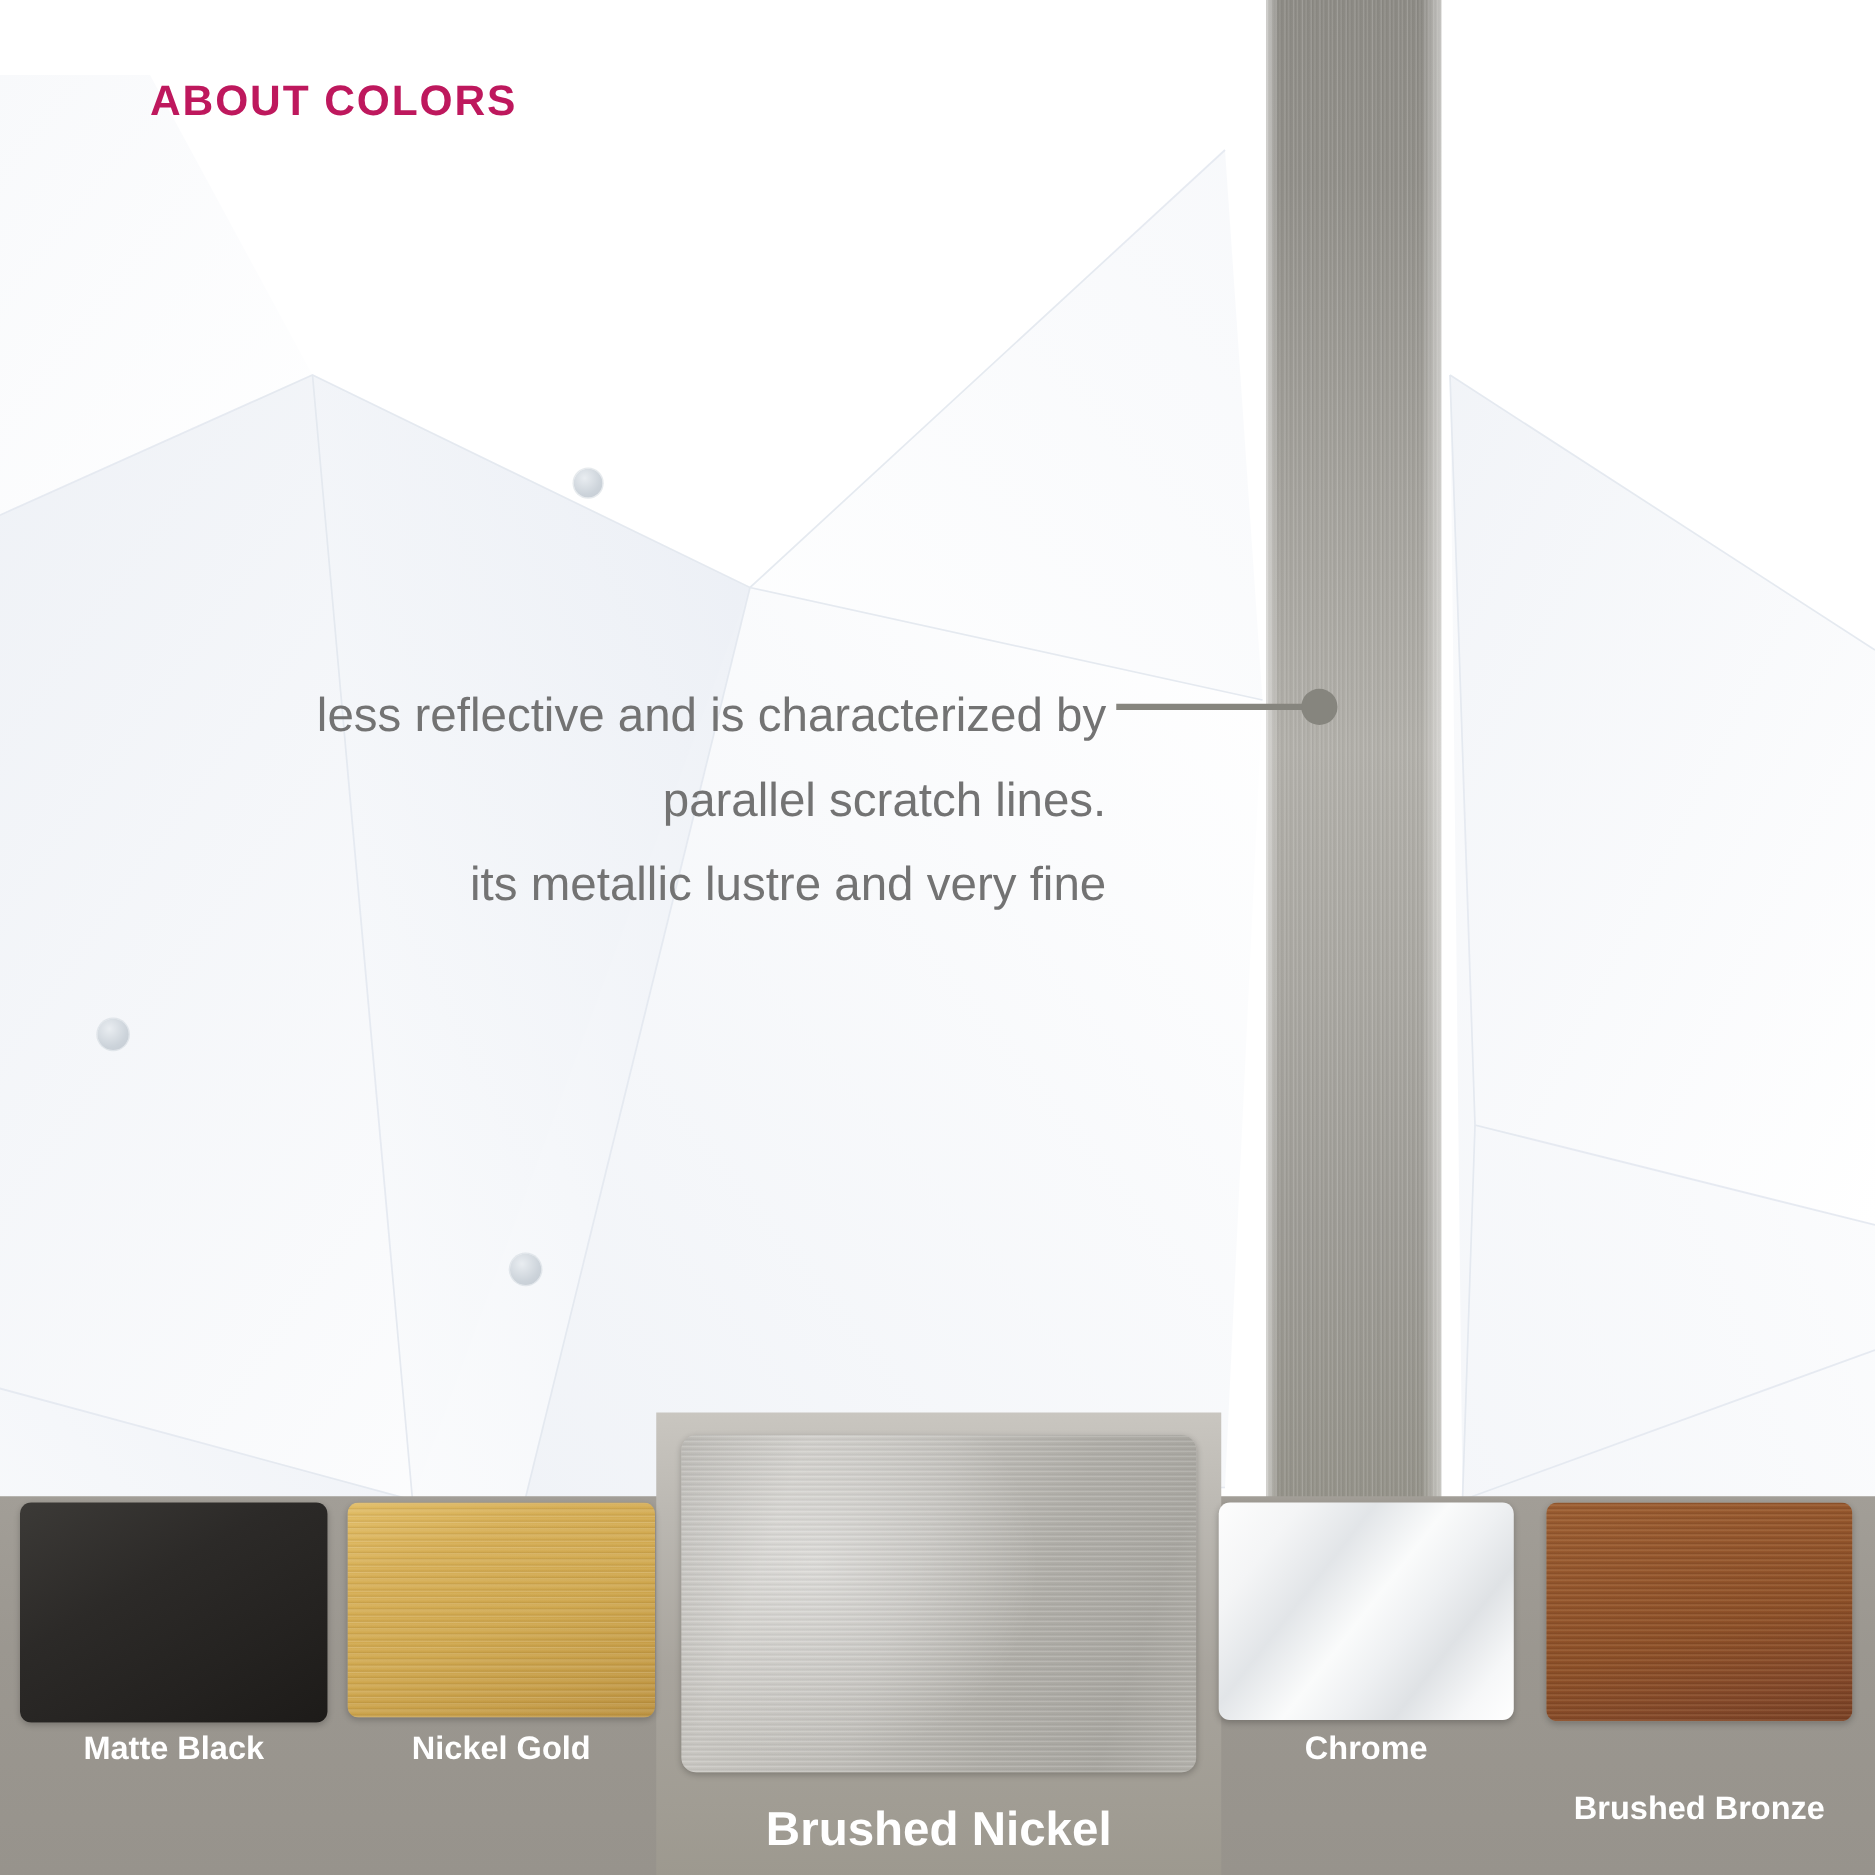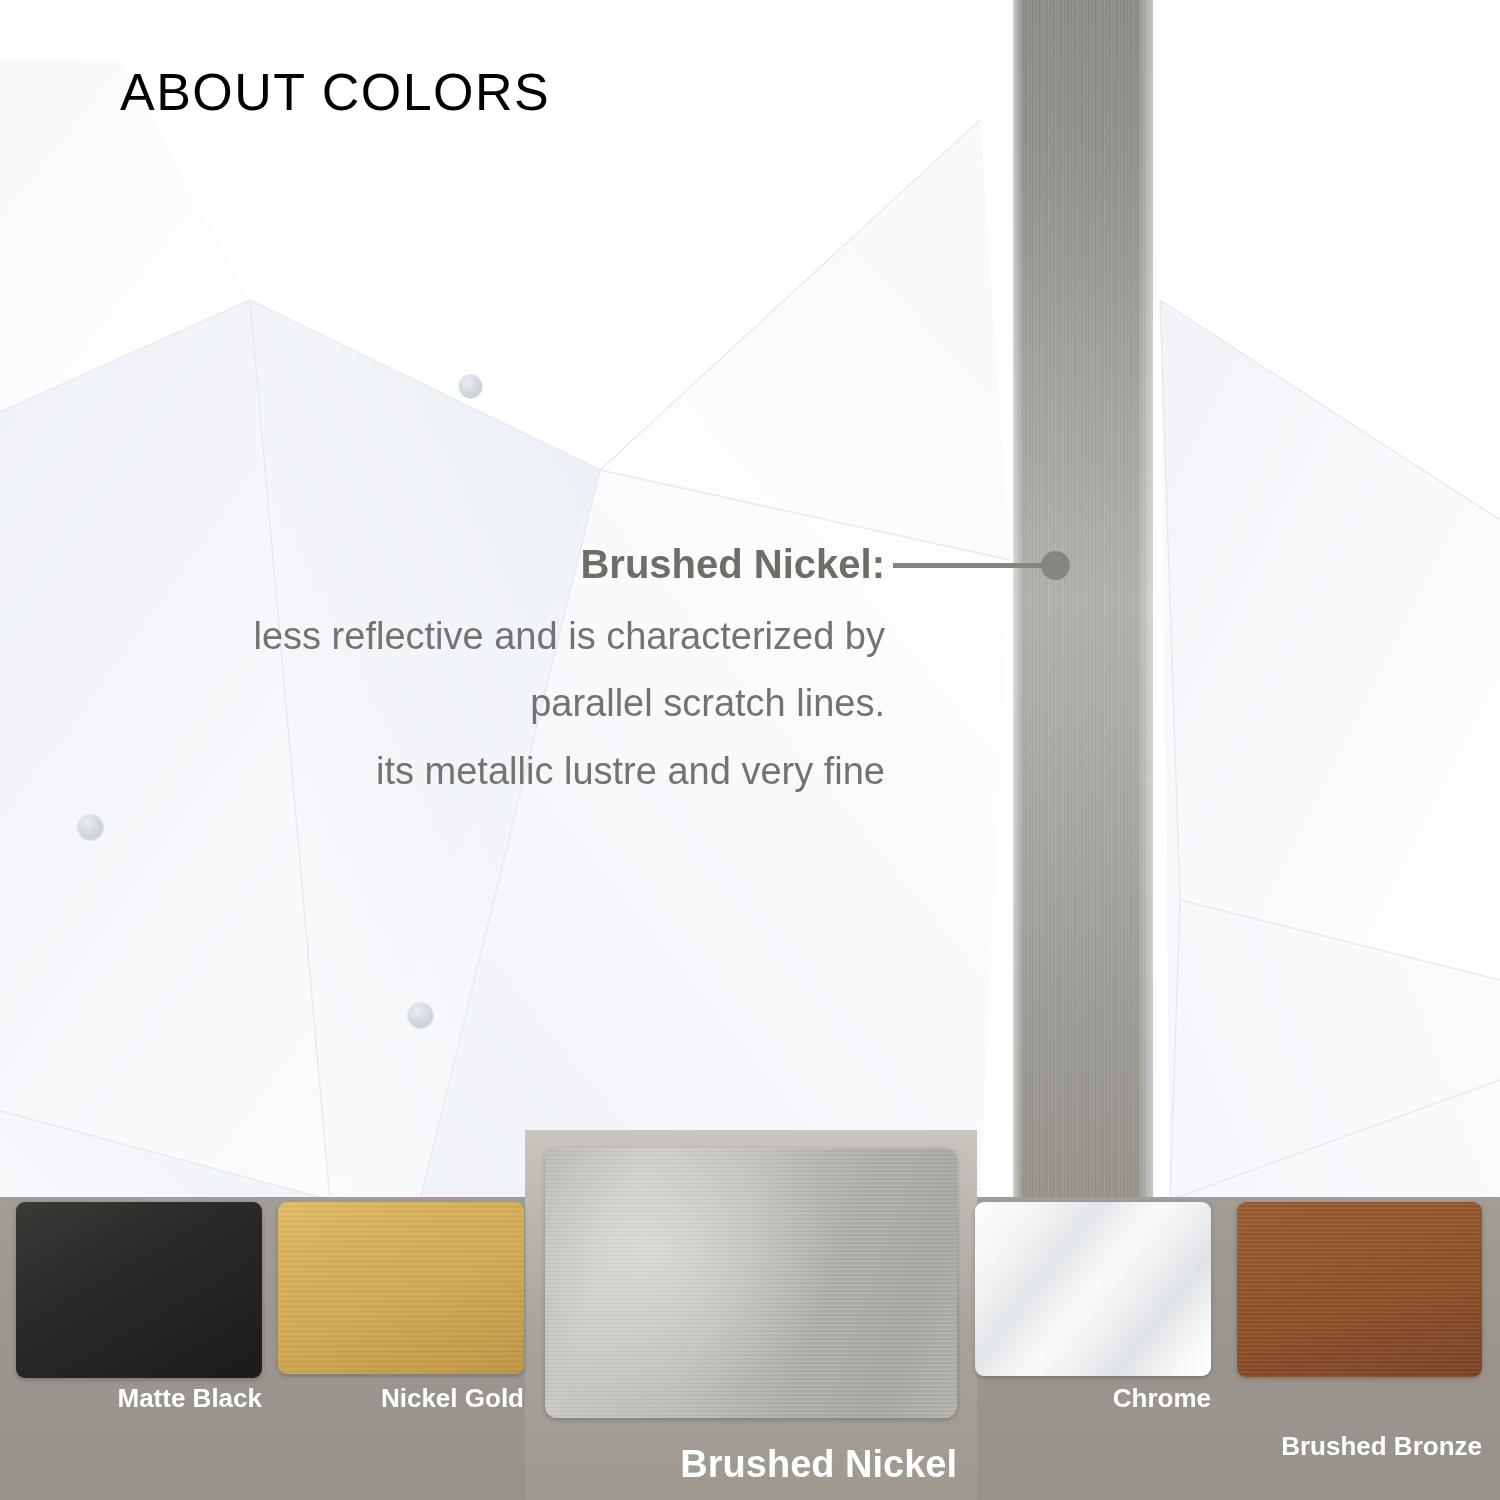--- a/index.html
+++ b/index.html
@@ -33,24 +33,24 @@
     border-radius: 50%;
     background: radial-gradient(circle at 38% 32%, #e9edf1 0%, #ccd3da 62%, #c3cad2 100%);
     box-shadow: 0 0 0 1px rgba(200,208,216,0.45);
   }
 
   
   #page-title {
     position: absolute;
     left: 120px;
     top: 62px;
-    font-size: 52px;
-    font-weight: normal;
+    font-size: 34px;
+    font-weight: bold;
     letter-spacing: 1.5px;
-    color: #000000;
+    color: #be185d;
     white-space: nowrap;
   }
 
   
   #nickel-bar {
     position: absolute;
     left: 1013px;
     top: 0;
     width: 140px;
     height: 1200px;
@@ -203,21 +203,21 @@
         rgba(60,25,8,0.16) 2px,
         rgba(255,255,255,0.00) 4px),
       linear-gradient(165deg, #9d5f33 0%, #96582e 28%, #8e5129 58%, #84492a 82%, #7a4226 100%);
   }
 
   .swatch-label {
     position: absolute;
     color: #ffffff;
     font-weight: bold;
     font-size: 26px;
-    text-align: right;
+    text-align: center;
     white-space: nowrap;
   }
   #label-matte-black   { left: 16px;   top: 1383px; width: 246px; }
   #label-brushed-gold  { left: 278px;  top: 1383px; width: 246px; }
   #label-chrome        { left: 975px;  top: 1383px; width: 236px; }
   #label-brushed-bronze{ left: 1237px; top: 1383px; width: 245px; margin-top: 48px; }
   #label-brushed-nickel{
     left: 545px; top: 1443px; width: 412px;
     font-size: 38px;
   }
@@ -270,21 +270,20 @@
   <div class="deco-dot" style="left:408px; top:1003px; width:25px; height:25px;"></div>
 
   <div id="nickel-bar"></div>
 
   <div id="page-title">ABOUT COLORS</div>
 
   <div id="leader-line"></div>
   <div id="leader-dot"></div>
 
   <div id="callout-block">
-    <div id="callout-heading">Brushed Nickel:</div>
     <div class="callout-line">less reflective and is characterized by</div>
     <div class="callout-line">parallel scratch lines.</div>
     <div class="callout-line">its metallic lustre and very fine</div>
   </div>
 
   <div id="footer-bar"></div>
   <div id="highlight-panel"></div>
 
   <div class="swatch" id="swatch-matte-black"></div>
   <div class="swatch" id="swatch-brushed-gold"></div>

